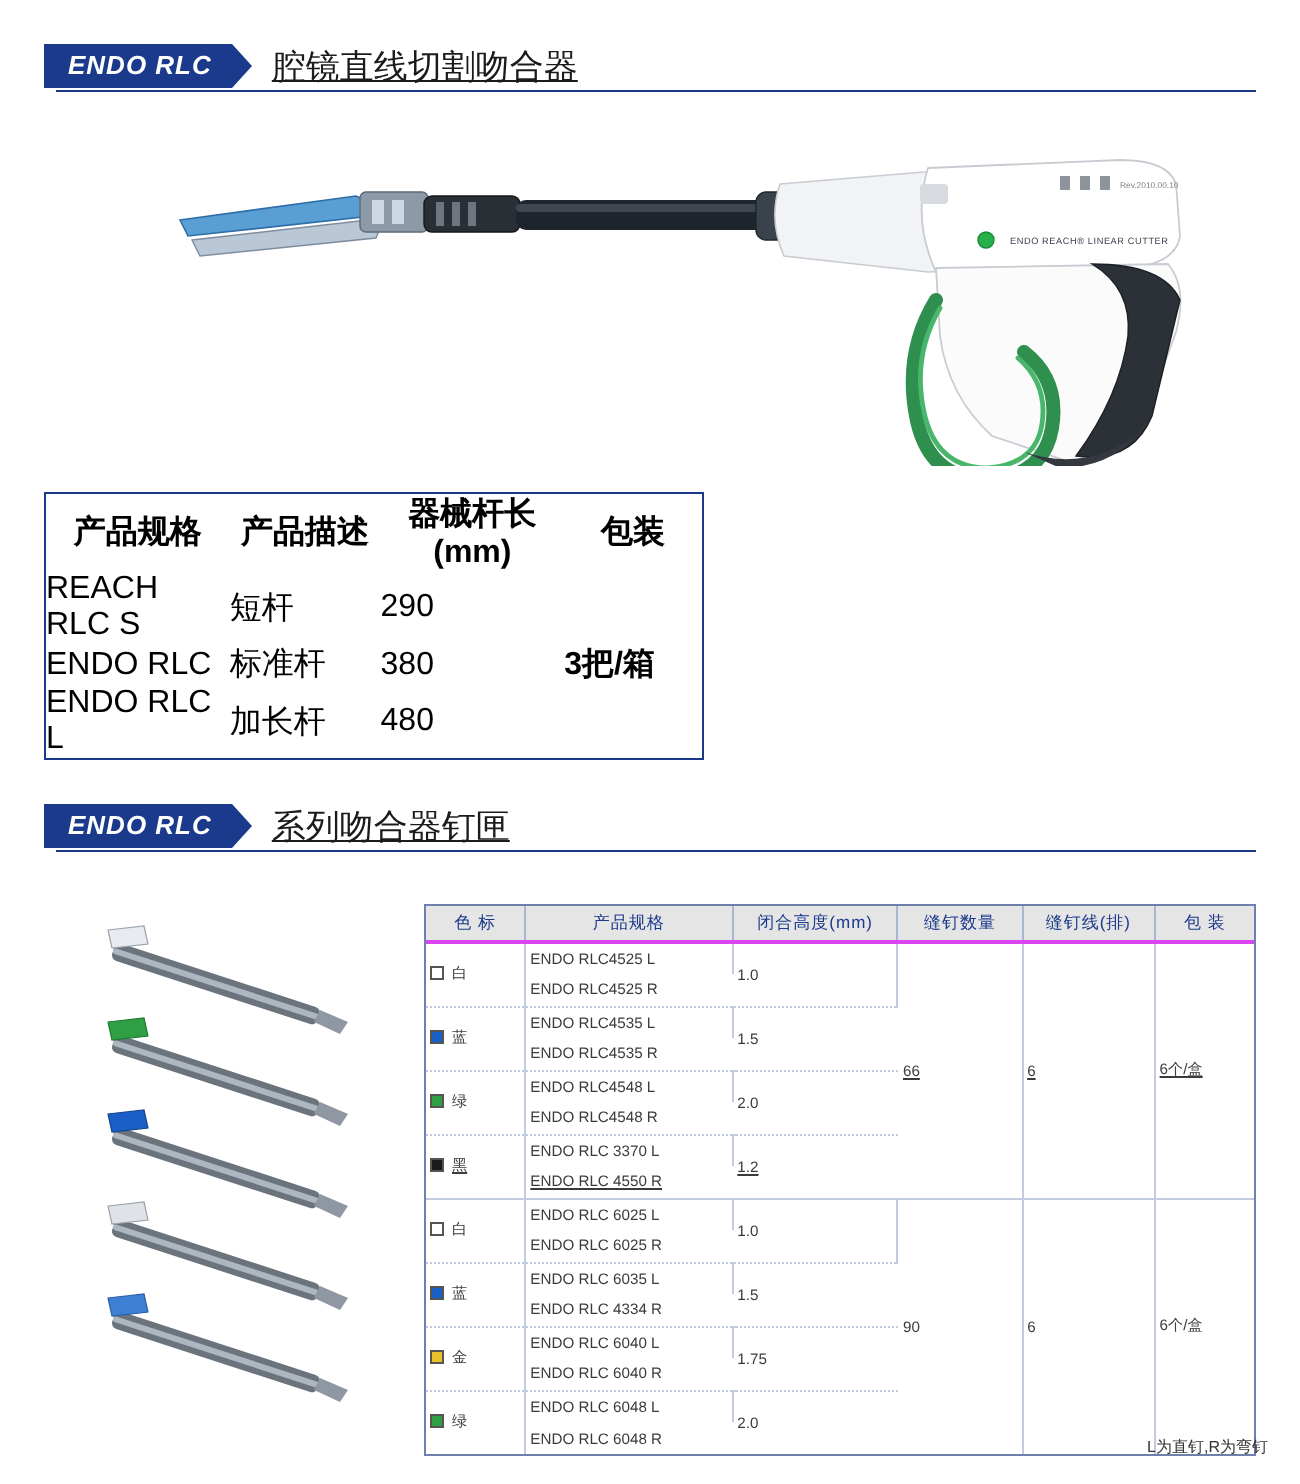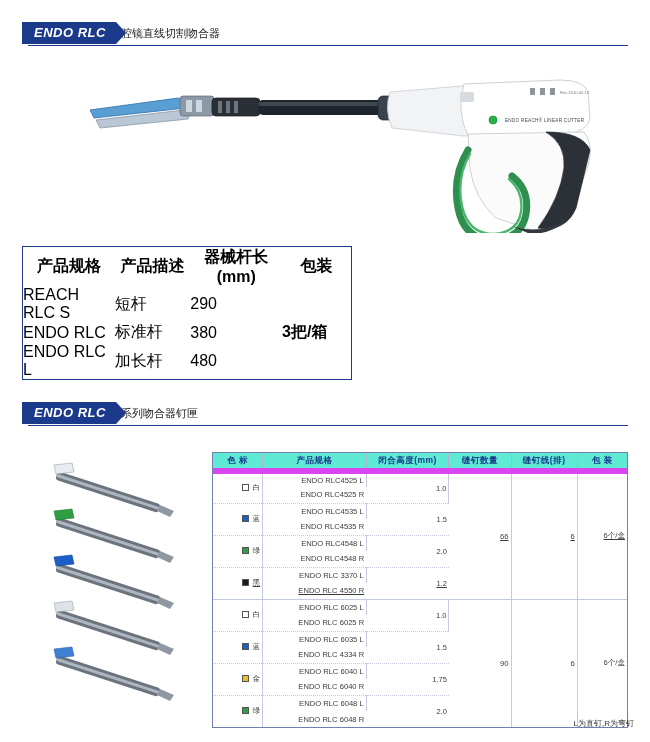--- a/index.html
+++ b/index.html
@@ -35,24 +35,25 @@
     content: "";
     position: absolute;
     right: -10px;
     top: 0;
     width: 0; height: 0;
     border-top: 11px solid transparent;
     border-bottom: 11px solid transparent;
     border-left: 10px solid #1b3a8c;
   }
   .banner-sub {
-    font-size: 11px;
+    font-size: 17px;
     color: #1b1b1b;
-    margin-left: 5px;
+    margin-left: 20px;
     white-space: nowrap;
+    text-decoration: underline;
   }
   .banner-rule {
     position: absolute;
     height: 1px;
     background: #1b3a8c;
     left: 28px;
   }
   .tbl1-wrap {
     position: absolute;
     left: 22px;
@@ -70,33 +71,33 @@
     width: 416px;
     border: 1px solid #6f7fae;
   }
   .tbl2 {
     width: 100%;
     border-collapse: collapse;
     font-size: 8px;
     color: #333;
   }
   .tbl2 th {
-    background: #5eead4;
+    background: #e5e5e5;
     color: #1b3a8c;
     font-size: 8.5px;
-    font-weight: bold;
+    font-weight: normal;
     height: 18px;
     border-right: 1px solid #aab5d4;
-    border-bottom: 6px solid #d946ef;
+    border-bottom: 2px solid #d946ef;
     letter-spacing: 0.5px;
   }
   .tbl2 th:last-child { border-right: none; }
   .tbl2 td {
     height: 16px;
-    text-align: right;
+    text-align: left;
     font-size: 7.6px;
     color: #3b3b3b;
     border-right: 1px solid #c3cbe2;
     padding: 0 2px;
     white-space: nowrap;
   }
   .tbl2 td:last-child { border-right: none; }
   .cell-dash { border-bottom: 1px dotted #c3cbe2; }
   .cell-solid { border-bottom: 1px solid #c3cbe2; text-decoration: underline; }
   .swatch-cell { text-align: center; }

